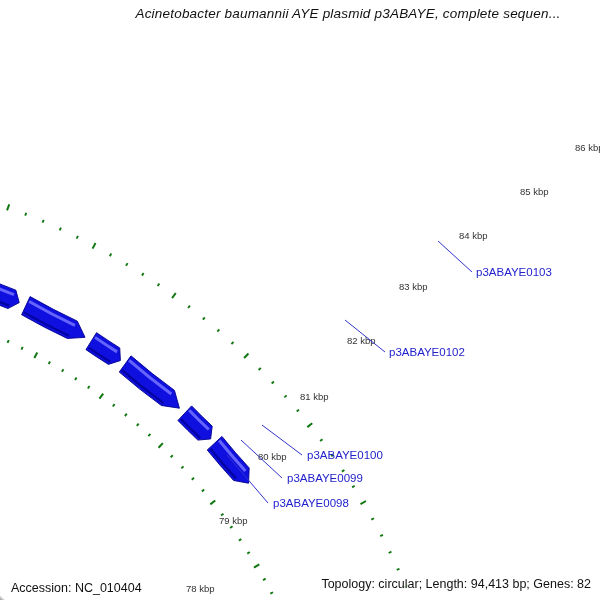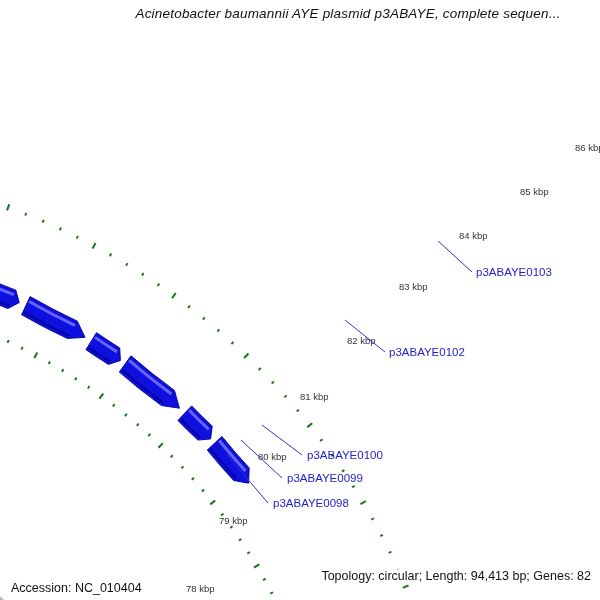--- a/index.html
+++ b/index.html
@@ -18,21 +18,21 @@
   }
   .statusbar{
     position:absolute;left:0;bottom:0;width:600px;height:26px;
     pointer-events:none;
   }
   .status-left{
     position:absolute;left:8px;bottom:4px;font-size:12.5px;color:#111;
     background:rgba(255,255,255,0.78);padding:1px 3px;white-space:nowrap;
   }
   .status-right{
-    position:absolute;right:6px;bottom:16px;font-size:12.5px;color:#111;
+    position:absolute;right:6px;bottom:8px;font-size:12.5px;color:#111;
     background:rgba(255,255,255,0.78);padding:1px 3px;white-space:nowrap;
   }
   text{font-family:"Liberation Sans","DejaVu Sans",sans-serif;}
   .tick-label{font-size:9.5px;fill:#333;}
   .gene-label{font-size:11.5px;fill:#2222cc;}
   .leader{stroke:#3333cc;stroke-width:1;fill:none;}
 </style>
 </head>
 <body>
 

